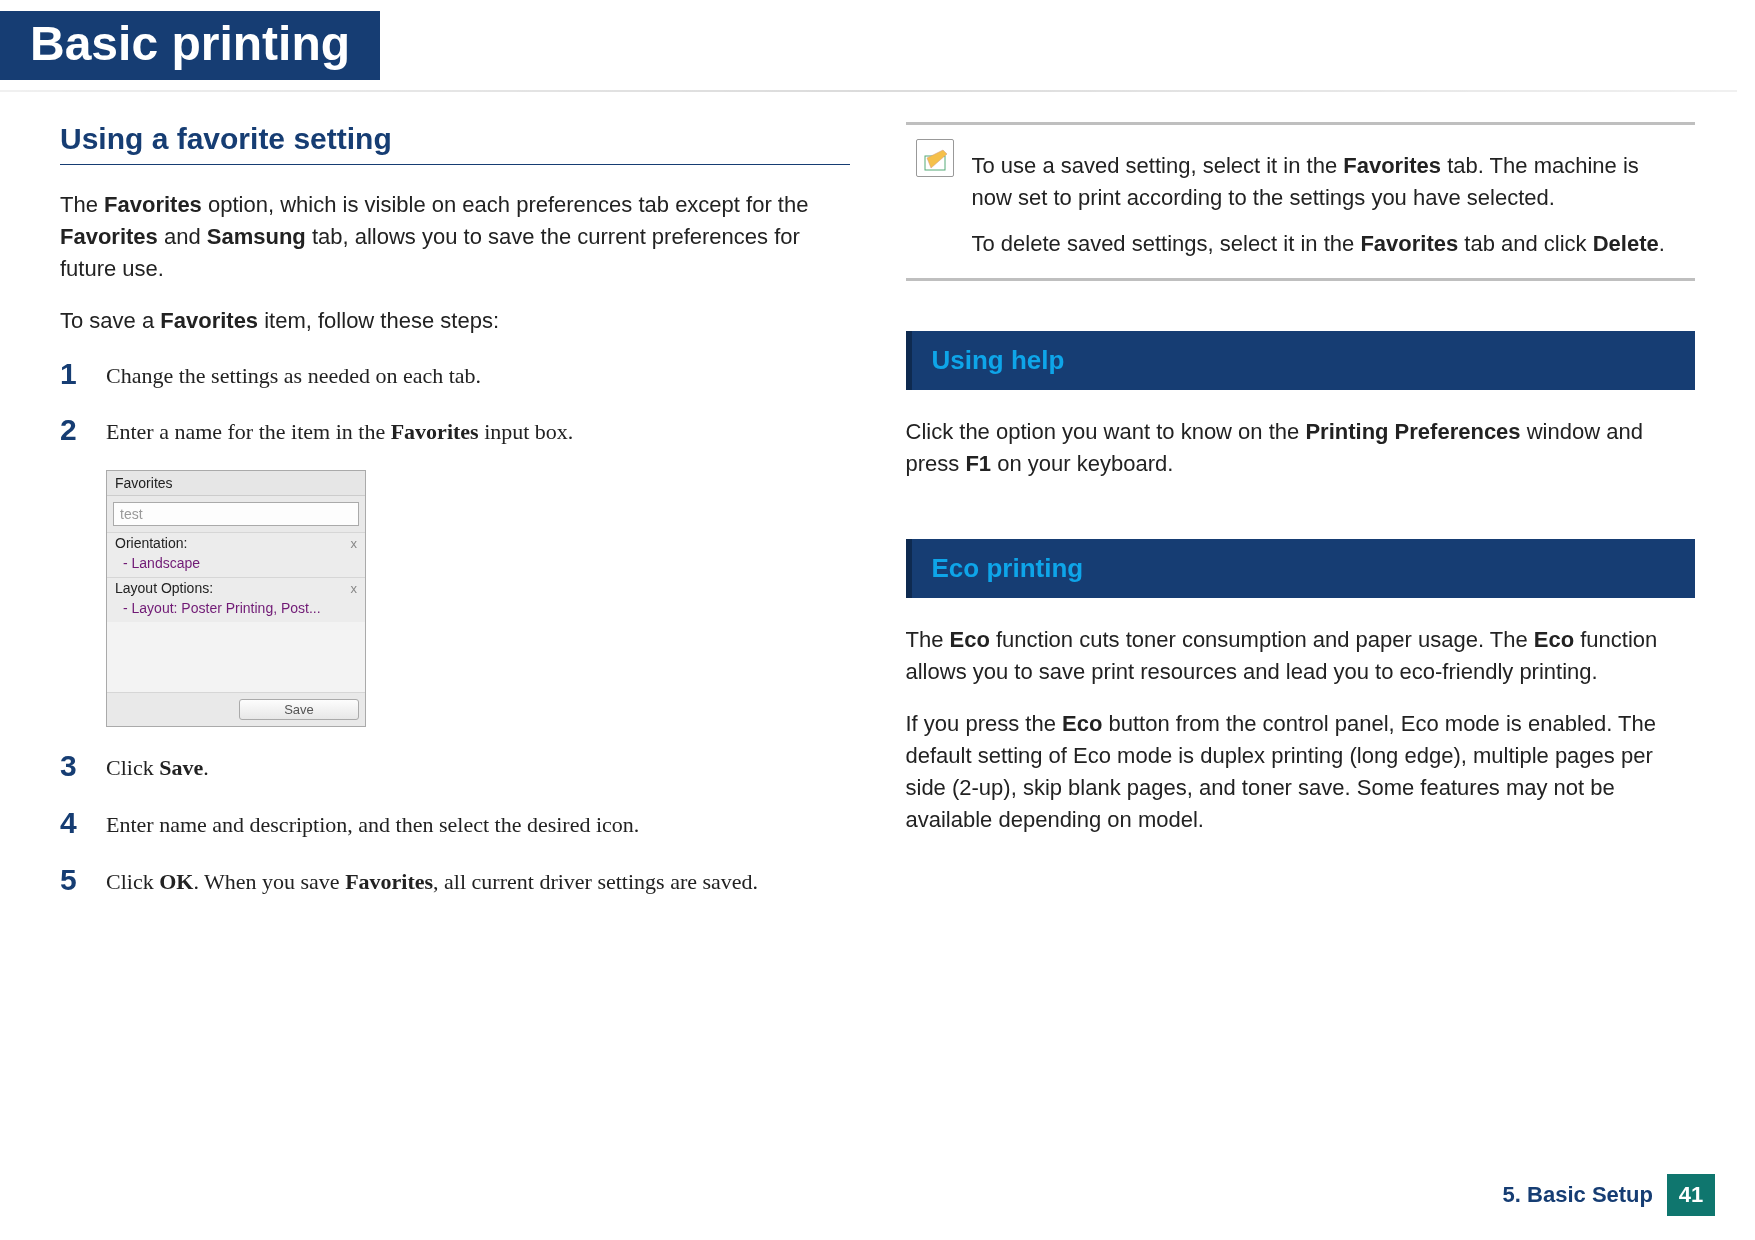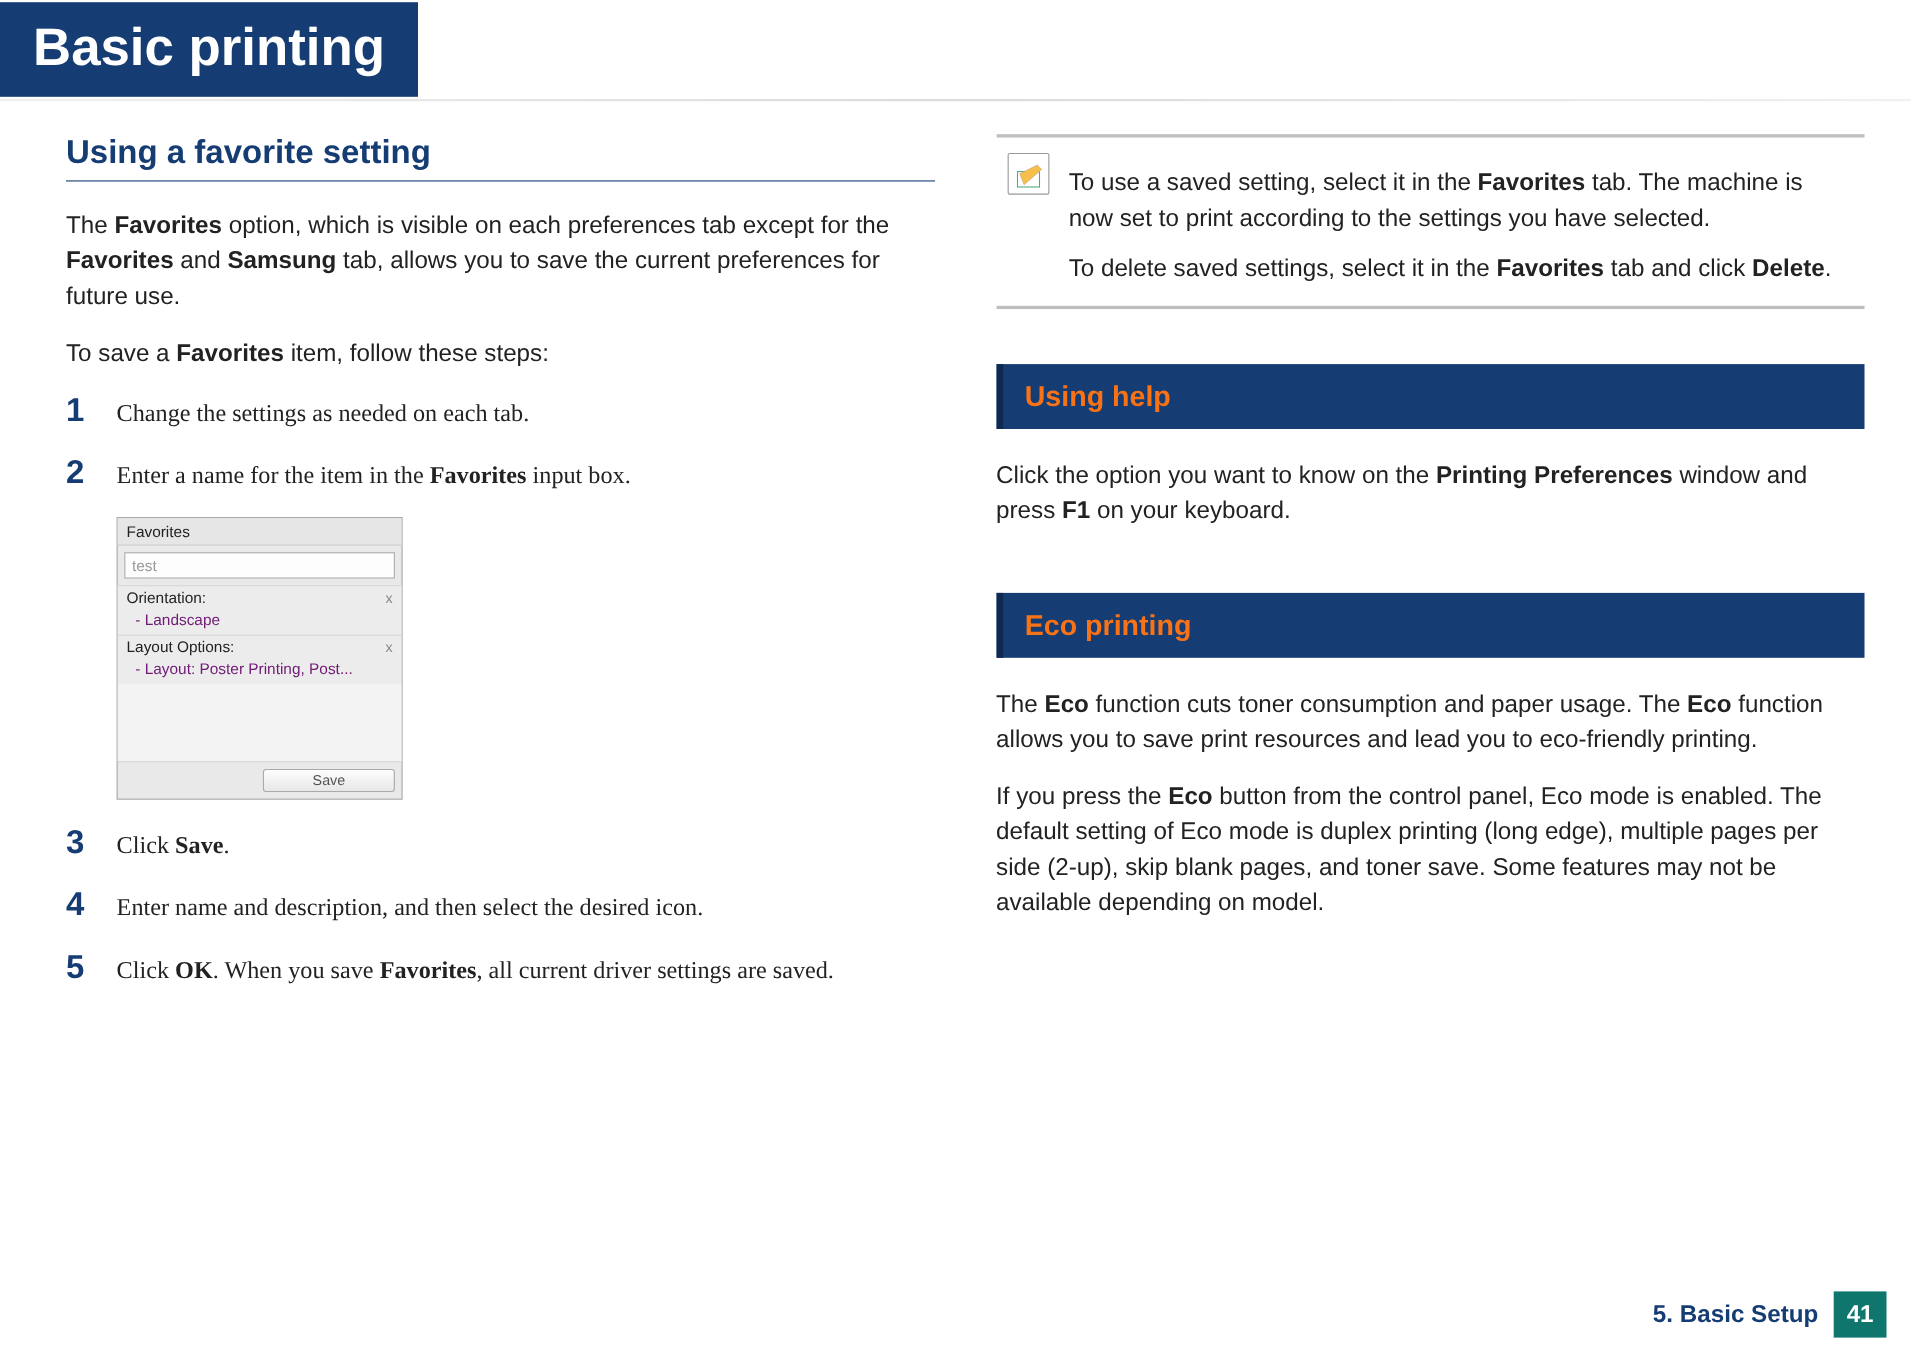--- a/index.html
+++ b/index.html
@@ -16,21 +16,21 @@
       align-items: center;
       height: 90px;
       background: #fff;
     }
     .header-tab {
       background: #163d73;
       color: #fff;
       font-weight: 700;
       font-size: 48px;
       padding: 12px 30px 16px 30px;
-      height: 86px;
+      height: 69px;
       display: flex;
       align-items: center;
     }
     .header-rule {
       height: 2px;
       margin: 0 18px 0 0;
       background: linear-gradient(to right, rgba(0,0,0,0.06), rgba(0,0,0,0.14), rgba(0,0,0,0.06));
     }
     .content {
       display: flex;
@@ -129,21 +129,21 @@
       flex-shrink: 0;
       position: relative;
     }
     .note-icon svg { position:absolute; top:4px; left:4px; }
     .note-text p { margin-bottom: 14px; margin-top: 11px; }
     .note-text p:last-child { margin-bottom: 0; }
 
     
     .section-banner {
       background: #163d73;
-      color: #f97316;
+      color: #0ea5e9;
       border-left: 6px solid #0e2a50;
       padding: 14px 20px;
       font-size: 26px;
       font-weight: 700;
       margin-bottom: 26px;
       margin-top: 10px;
     }
 
     
     .footer {

